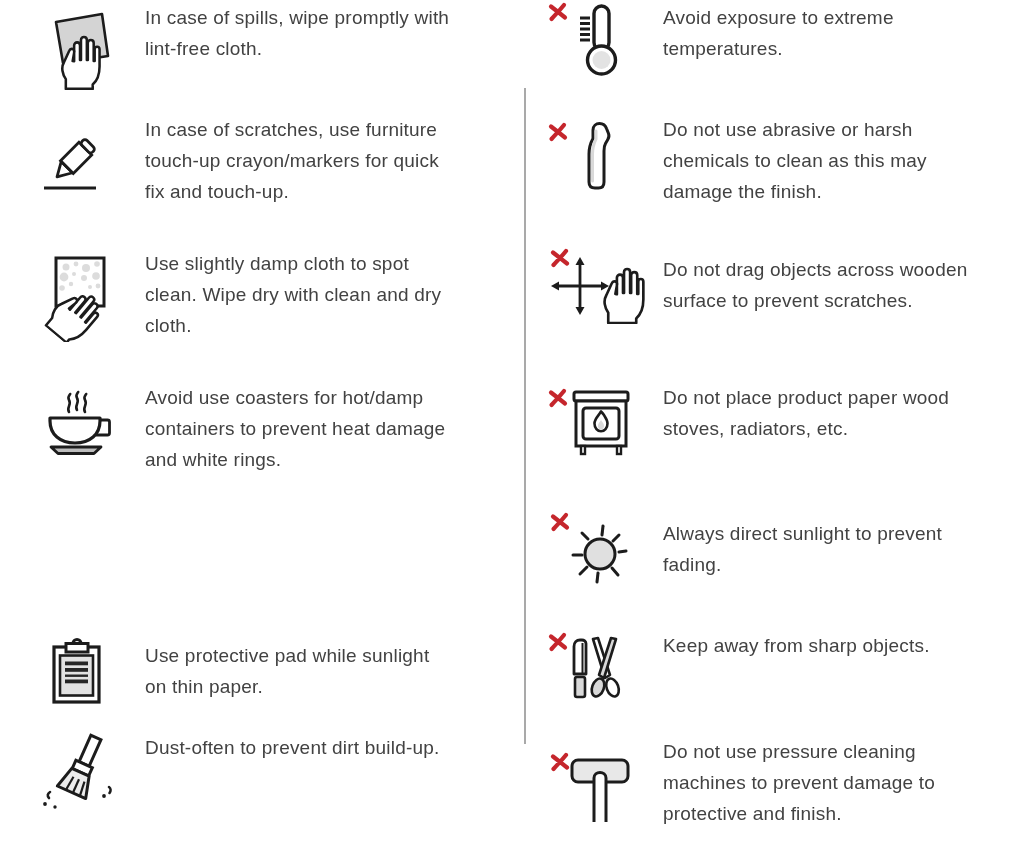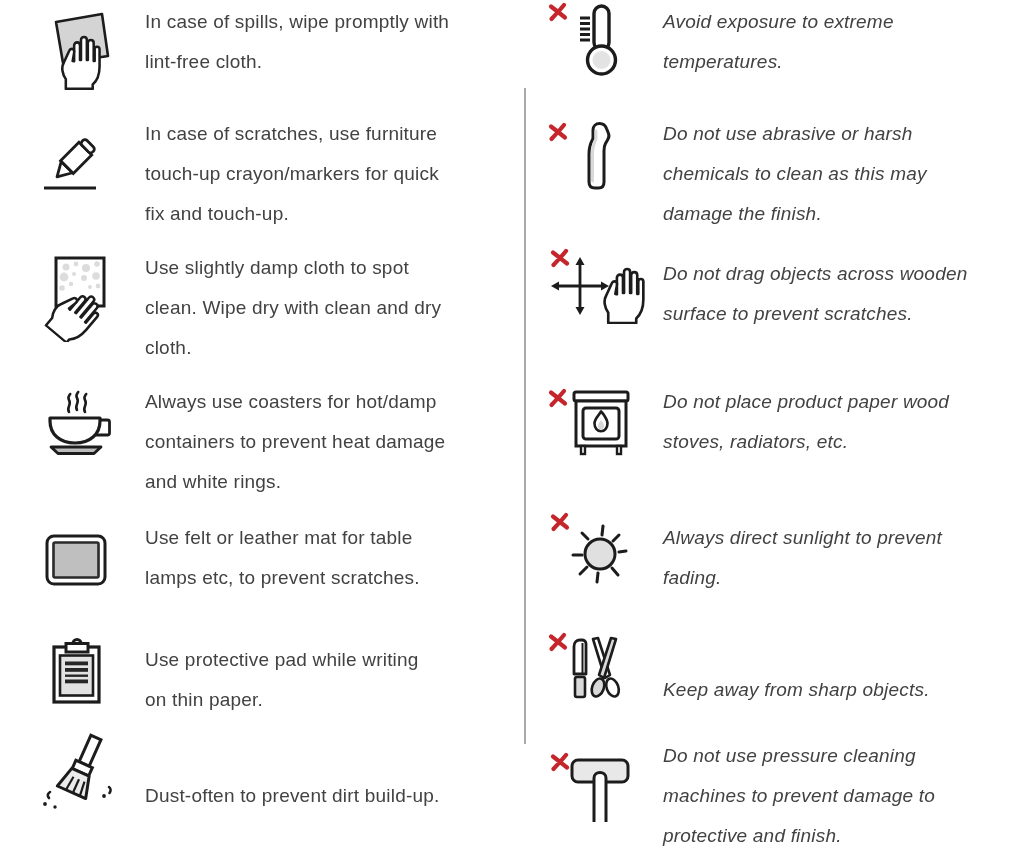--- a/index.html
+++ b/index.html
@@ -14,34 +14,34 @@
     position:absolute;
     left:524px;top:88px;
     width:2px;height:656px;
     background:#a9a9a9;
   }
   .row{
     position:absolute;
     display:flex;
     align-items:flex-start;
   }
-  .row.center{align-items:flex-end;}
+  .row.center{align-items:flex-start;}
   .row.left-col{left:28px;width:482px;}
-  .row.right-col{left:548px;width:462px;font-style:italic;}
+  .row.right-col{left:548px;width:462px;}
   .icon-box{
     flex:0 0 auto;
     display:flex;
     justify-content:flex-start;
   }
   .left-col .icon-box{width:117px;padding-left:10px;box-sizing:border-box;}
   .right-col .icon-box{width:115px;box-sizing:border-box;}
   .txt{
     margin:0;
     font-size:19px;
-    line-height:40px;
+    line-height:31px;
     color:#424242;
     letter-spacing:0.2px;
     white-space:pre;
   }
   .mt4{margin-top:4px;} .mt6{margin-top:6px;} .mt8{margin-top:8px;}
   svg{display:block;}
   .defs-holder{position:absolute;width:0;height:0;overflow:hidden;}
 </style>
 </head>
 <body>
@@ -123,52 +123,42 @@
         <g fill="none" stroke="#1c1c1c" stroke-width="2.6" stroke-linecap="round">
           <path d="M31,26 c-3,-4.5 3,-7 0,-12 c-1.8,-3 0.5,-4.5 1.2,-6"></path>
           <path d="M39,24 c-3,-4.5 3,-7 0,-12 c-1.8,-3 0.5,-4.5 1.2,-6"></path>
           <path d="M47,26 c-3,-4.5 3,-7 0,-12 c-1.8,-3 0.5,-4.5 1.2,-6"></path>
         </g>
         <path d="M62,34 H69.5 Q71.5,34 71.5,36 V47 Q71.5,49 69.5,49 H57.5" fill="none" stroke="#1c1c1c" stroke-width="2.8"></path>
         <path d="M12,32 L62,32 L62,35 C62,48.5 52,57 37,57 C22,57 12,48.5 12,35 Z" fill="#ffffff" stroke="#1c1c1c" stroke-width="3.2" stroke-linejoin="round"></path>
         <path d="M13,61 H63 L56,67.5 H20 Z" fill="#bdbdbd" stroke="#1c1c1c" stroke-width="2.8" stroke-linejoin="round"></path>
       </svg>
     </div>
-    <p class="txt">Always use coasters for hot/damp
+    <p class="txt">Avoid use coasters for hot/damp
 containers to prevent heat damage
 and white rings.</p>
   </div>
 
-  <div class="row left-col" style="top:518px">
-    <div class="icon-box mt6">
-      <svg width="78" height="72" viewBox="0 0 78 72">
-        <rect x="9" y="12" width="58" height="48" rx="7" fill="#ffffff" stroke="#1c1c1c" stroke-width="3"></rect>
-        <rect x="15.5" y="18.5" width="45" height="35" rx="1.5" fill="#bfbfbf" stroke="#2a2a2a" stroke-width="2.6"></rect>
-      </svg>
-    </div>
-    <p class="txt">Use felt or leather mat for table
-lamps etc, to prevent scratches.</p>
-  </div>
 
   <div class="row left-col" style="top:634px">
     <div class="icon-box">
       <svg width="80" height="82" viewBox="0 0 80 82">
         <circle cx="39" cy="9.5" r="4" fill="#ffffff" stroke="#1c1c1c" stroke-width="3"></circle>
         <rect x="16" y="13" width="45" height="55" fill="#ffffff" stroke="#1c1c1c" stroke-width="3.2"></rect>
         <rect x="28" y="9.5" width="22" height="8.5" fill="#ffffff" stroke="#1c1c1c" stroke-width="3"></rect>
         <rect x="22" y="21.5" width="33" height="40" fill="#e2e2e2" stroke="#1c1c1c" stroke-width="2.6"></rect>
         <g fill="#262626">
           <rect x="27" y="27.5" width="23" height="3.8"></rect>
           <rect x="27" y="34" width="23" height="3.8"></rect>
           <rect x="27" y="40.5" width="23" height="2.4"></rect>
           <rect x="27" y="45.5" width="23" height="3.8"></rect>
         </g>
       </svg>
     </div>
-    <p class="txt mt6">Use protective pad while writing
+    <p class="txt mt6">Use protective pad while sunlight
 on thin paper.</p>
   </div>
 
   <div class="row left-col center" style="top:732px">
     <div class="icon-box">
       <svg width="86" height="84" viewBox="0 0 86 84">
         <g transform="rotate(24 42 40)">
           <rect x="37" y="2" width="11" height="29" fill="#ffffff" stroke="#1c1c1c" stroke-width="3"></rect>
           <rect x="33.5" y="31" width="18" height="9" fill="#ffffff" stroke="#1c1c1c" stroke-width="3"></rect>
           <polygon points="33,40 52,40 58,62 27,62" fill="#ececec" stroke="#1c1c1c" stroke-width="3" stroke-linejoin="round"></polygon>

